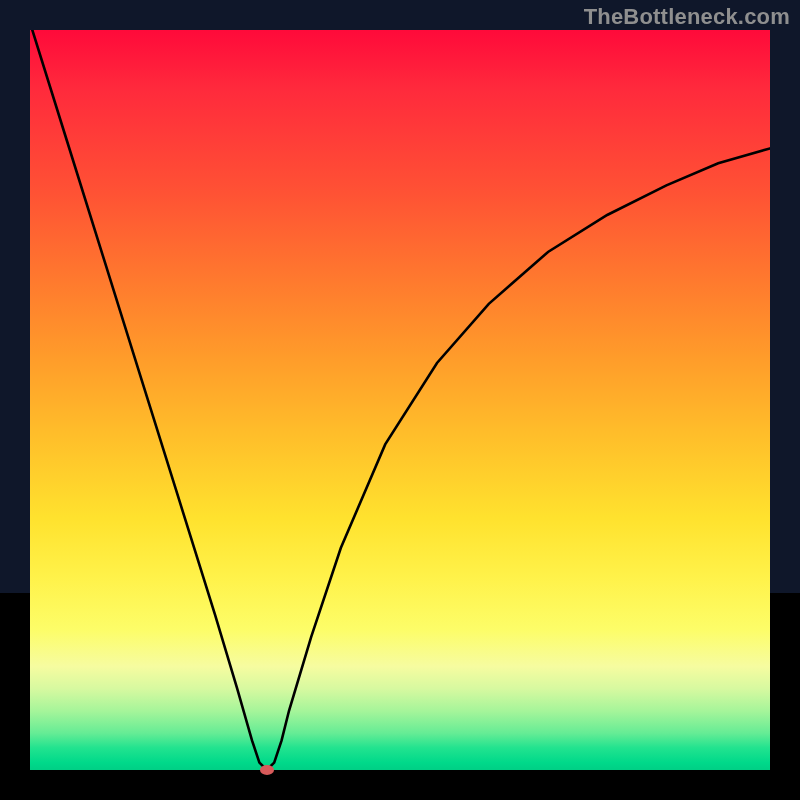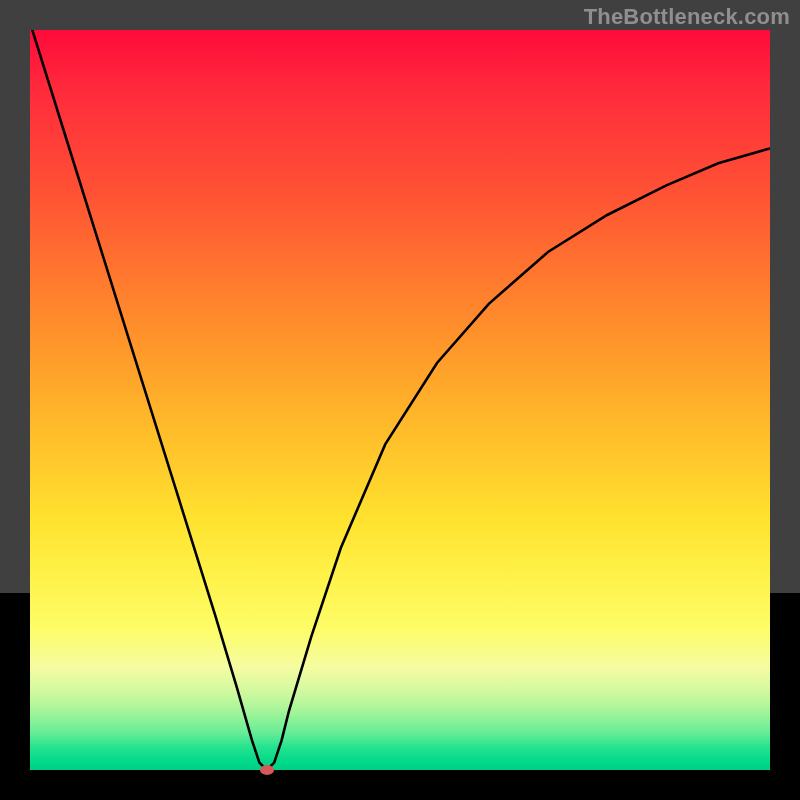--- a/index.html
+++ b/index.html
@@ -8,21 +8,21 @@
     width: 800px;
     height: 800px;
     background: #000;
     font-family: Arial, Helvetica, sans-serif;
     overflow: hidden;
   }
   .frame {
     position: relative;
     width: 800px;
     height: 593px;
-    background: #404040;
+    background: #0f172a;
   }
   .plot {
     position: absolute;
     left: 30px;
     top: 30px;
     width: 740px;
     height: 740px;
     
     background: linear-gradient(
       to bottom,

